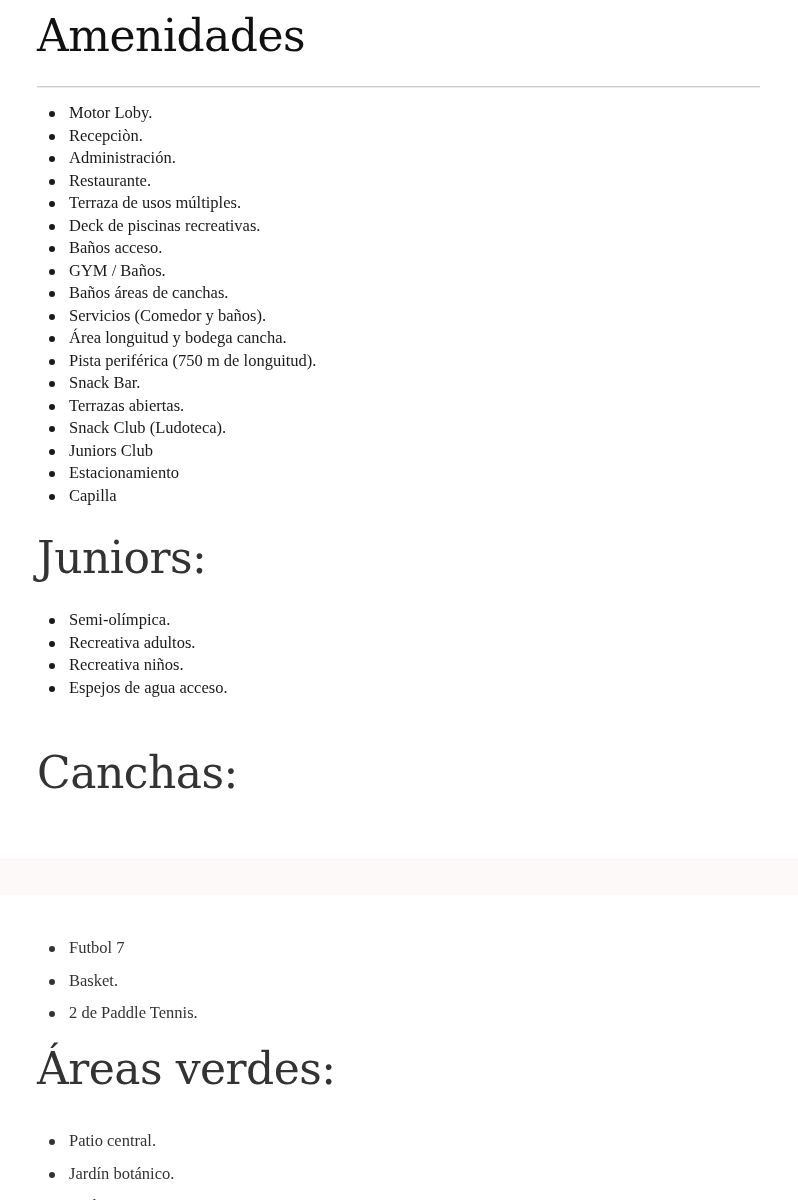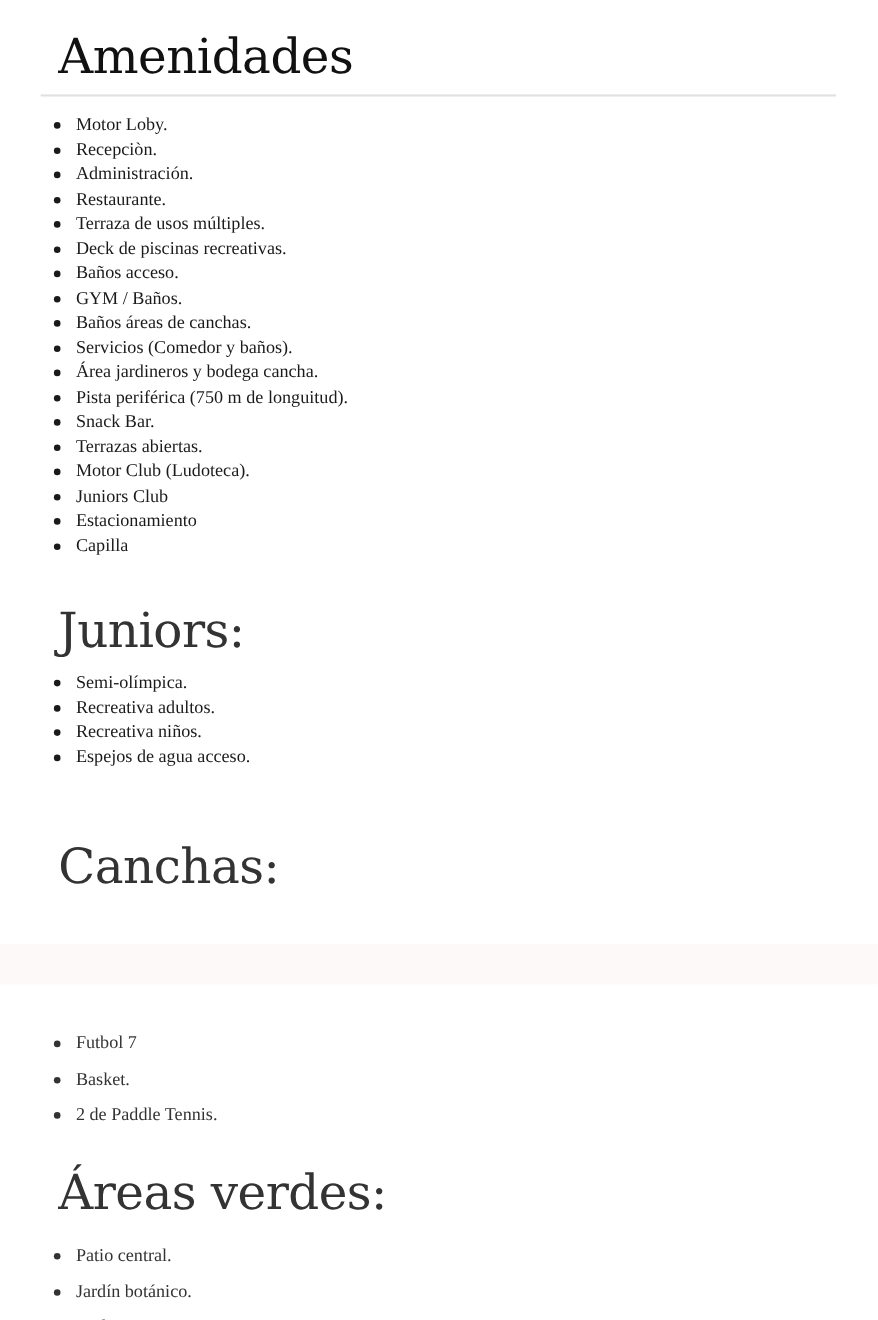--- a/index.html
+++ b/index.html
@@ -14,21 +14,21 @@
       overflow: hidden;
       font-family: "DejaVu Serif", "Liberation Serif", serif;
     }
     .page {
       position: absolute;
       left: 0; top: 0;
       width: 798px;
       height: 1200px;
     }
     h1, h2 {
-      margin: 16px;
+      margin: 0;
       font-weight: normal;
       font-family: "DejaVu Serif", "Liberation Serif", serif;
       position: absolute;
       left: 37px;
       white-space: nowrap;
       letter-spacing: -0.5px;
       text-align: center;
     }
     h1 {
       top: 6px;
@@ -107,25 +107,25 @@
     <li><span class="bullet"></span><span>Motor Loby.</span></li>
     <li><span class="bullet"></span><span>Recepciòn.</span></li>
     <li><span class="bullet"></span><span>Administración.</span></li>
     <li><span class="bullet"></span><span>Restaurante.</span></li>
     <li><span class="bullet"></span><span>Terraza de usos múltiples.</span></li>
     <li><span class="bullet"></span><span>Deck de piscinas recreativas.</span></li>
     <li><span class="bullet"></span><span>Baños acceso.</span></li>
     <li><span class="bullet"></span><span>GYM / Baños.</span></li>
     <li><span class="bullet"></span><span>Baños áreas de canchas.</span></li>
     <li><span class="bullet"></span><span>Servicios (Comedor y baños).</span></li>
-    <li><span class="bullet"></span><span>Área jardineros y bodega cancha.</span></li>
+    <li><span class="bullet"></span><span>Área longuitud y bodega cancha.</span></li>
     <li><span class="bullet"></span><span>Pista periférica (750 m de longuitud).</span></li>
     <li><span class="bullet"></span><span>Snack Bar.</span></li>
     <li><span class="bullet"></span><span>Terrazas abiertas.</span></li>
-    <li><span class="bullet"></span><span>Motor Club (Ludoteca).</span></li>
+    <li><span class="bullet"></span><span>Snack Club (Ludoteca).</span></li>
     <li><span class="bullet"></span><span>Juniors Club</span></li>
     <li><span class="bullet"></span><span>Estacionamiento</span></li>
     <li><span class="bullet"></span><span>Capilla</span></li>
   </ul>
 
   <h2 id="sec-piscinas-title">Juniors:</h2>
   <ul id="sec-piscinas-list">
     <li><span class="bullet"></span><span>Semi-olímpica.</span></li>
     <li><span class="bullet"></span><span>Recreativa adultos.</span></li>
     <li><span class="bullet"></span><span>Recreativa niños.</span></li>

